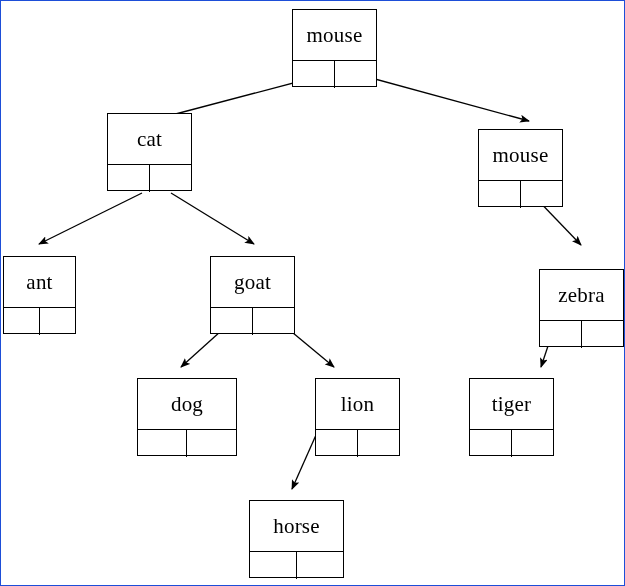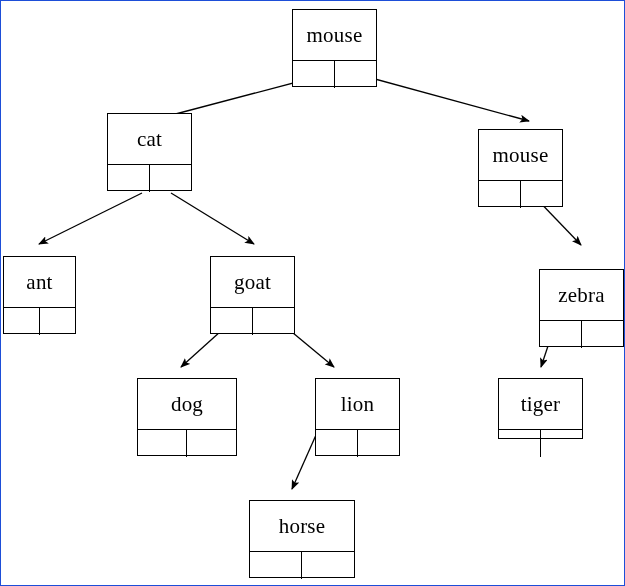--- a/index.html
+++ b/index.html
@@ -134,28 +134,28 @@
           <div class="ptr-cell right-cell"></div>
         </div>
       </div>
       <div class="node" style="left: 290px; top: 377px; width: 85px; height: 78px; margin-left: 24px;">
         <div class="node-label">lion</div>
         <div class="node-ptrs">
           <div class="ptr-cell left-cell"></div>
           <div class="ptr-cell right-cell"></div>
         </div>
       </div>
-      <div class="node" style="left: 497px; top: 377px; width: 85px; height: 61px;">
+      <div class="node" style="left: 468px; top: 377px; width: 85px; height: 78px;">
         <div class="node-label">tiger</div>
         <div class="node-ptrs">
           <div class="ptr-cell left-cell"></div>
           <div class="ptr-cell right-cell"></div>
         </div>
       </div>
-      <div class="node" style="left: 248px; top: 499px; width: 106px; height: 78px;">
+      <div class="node" style="left: 248px; top: 499px; width: 95px; height: 78px;">
         <div class="node-label">horse</div>
         <div class="node-ptrs">
           <div class="ptr-cell left-cell"></div>
           <div class="ptr-cell right-cell"></div>
         </div>
       </div>
     </div>
 
 </div>
 

